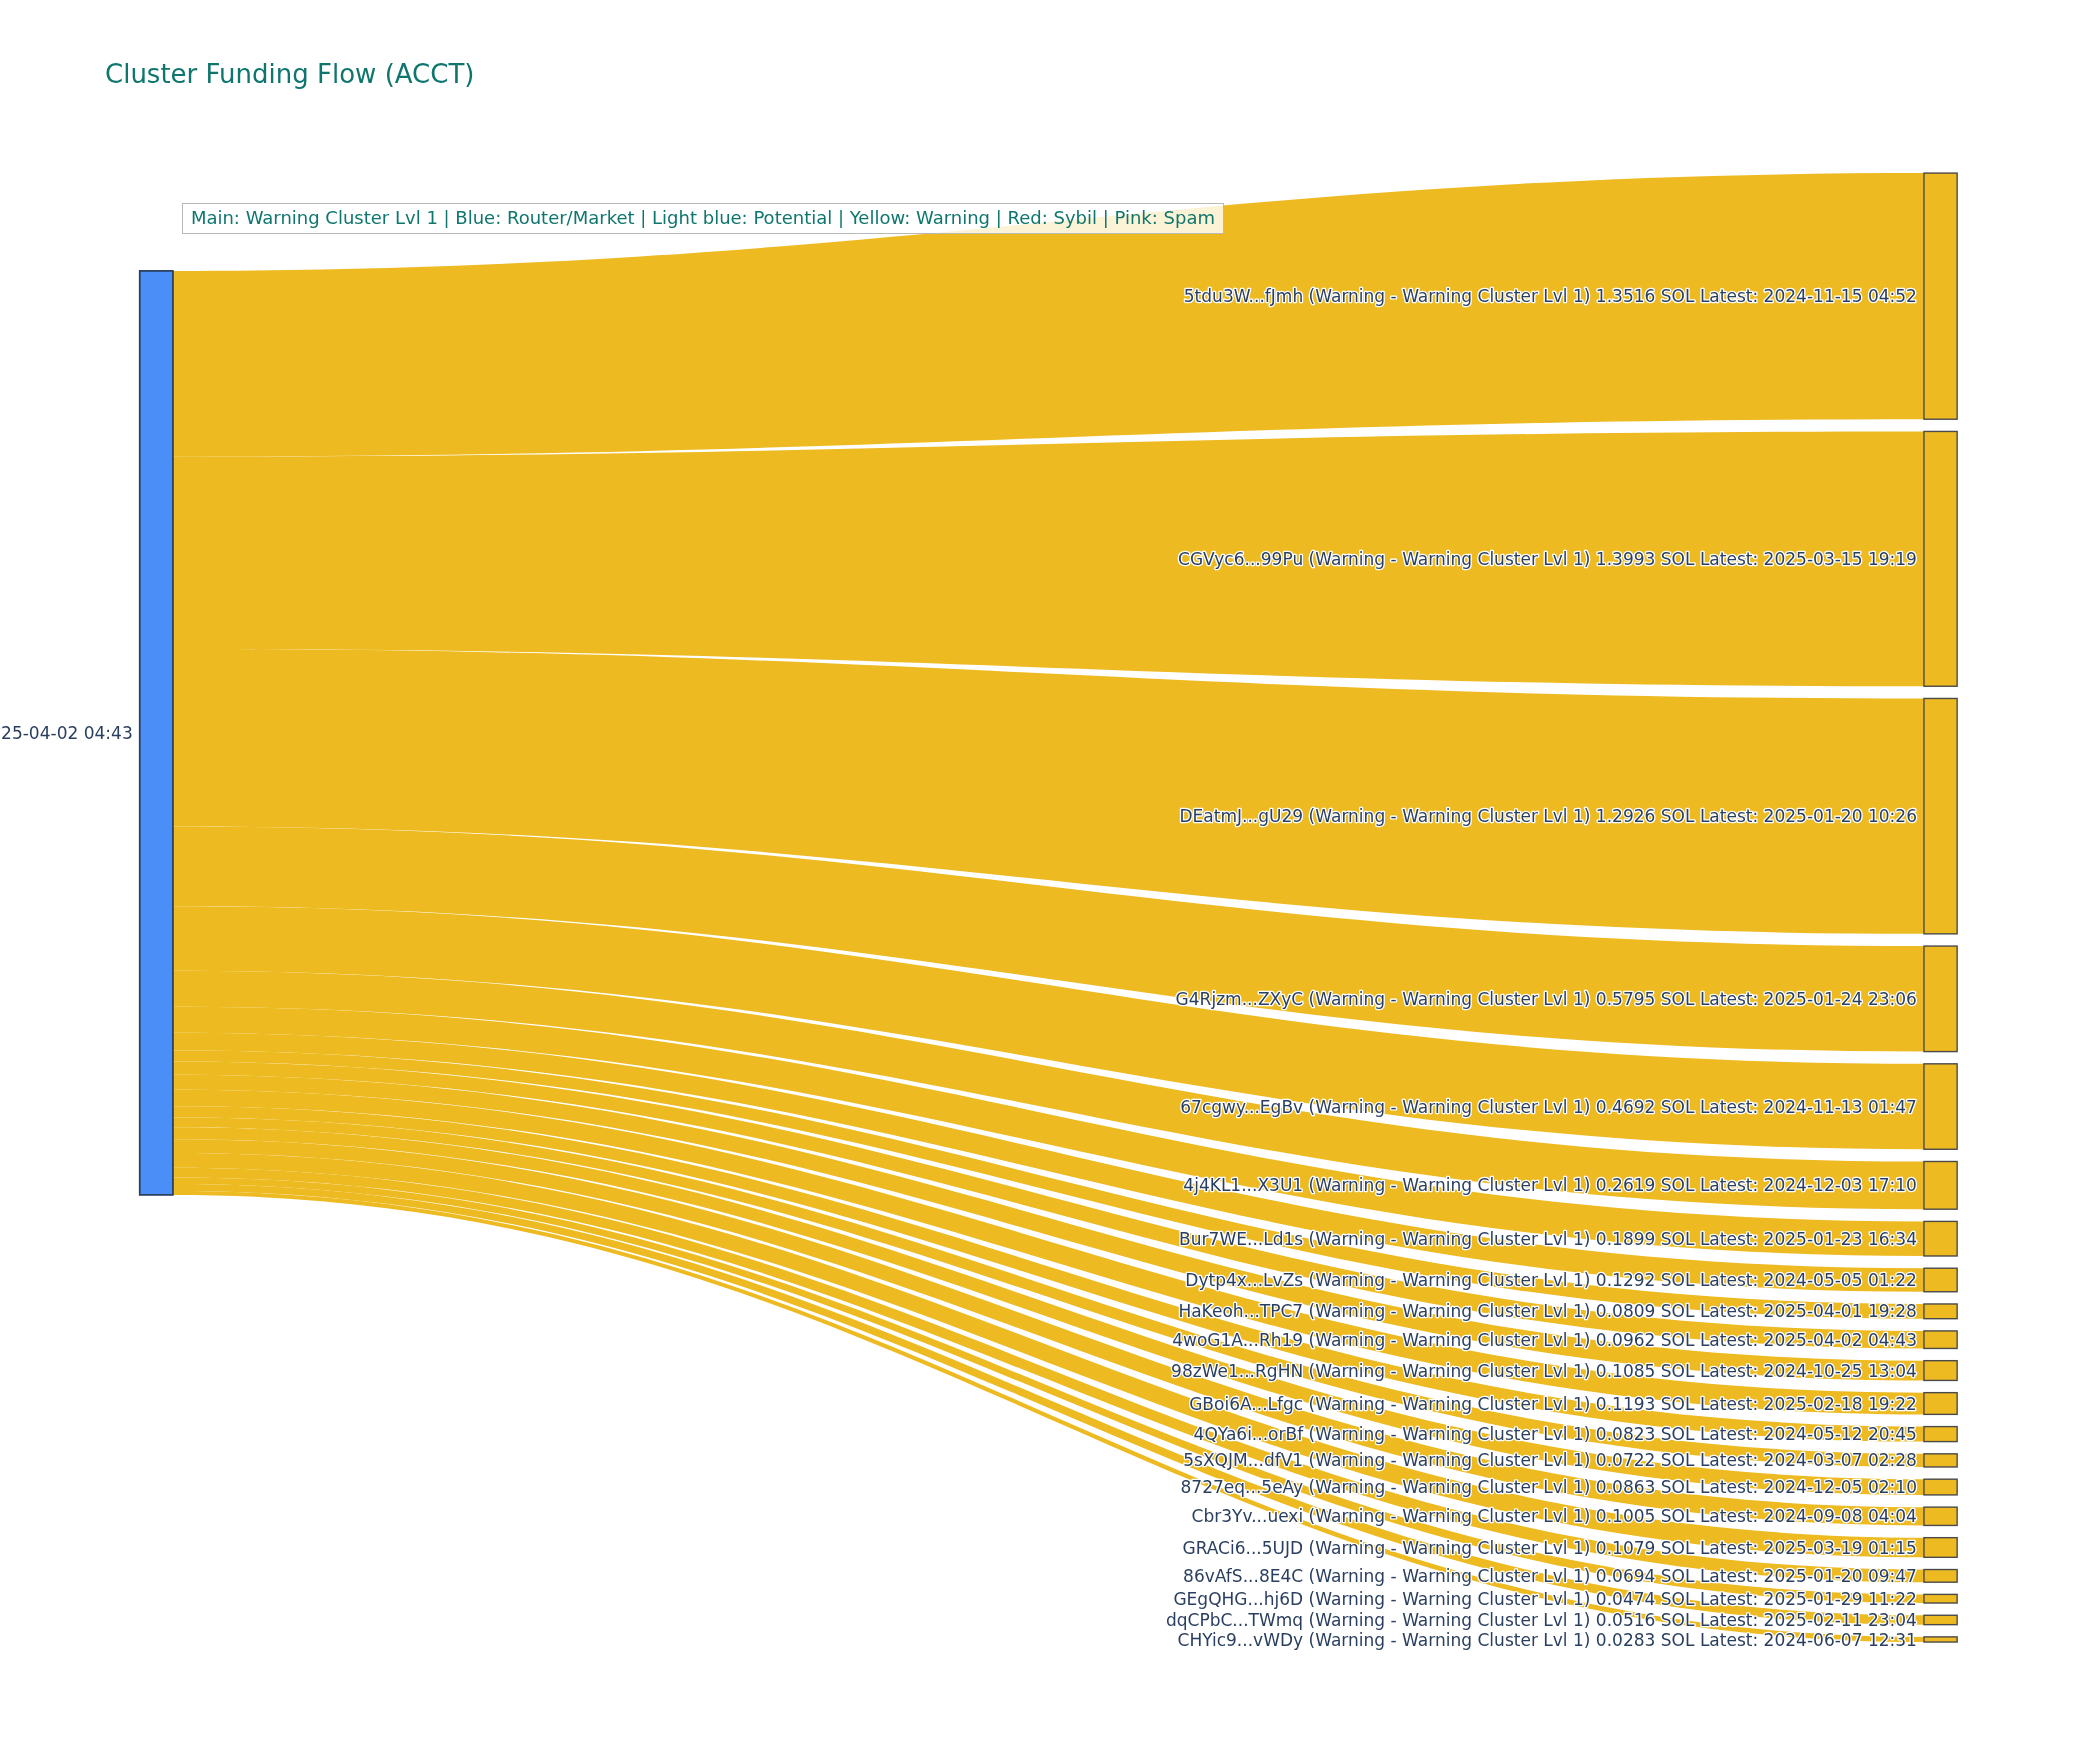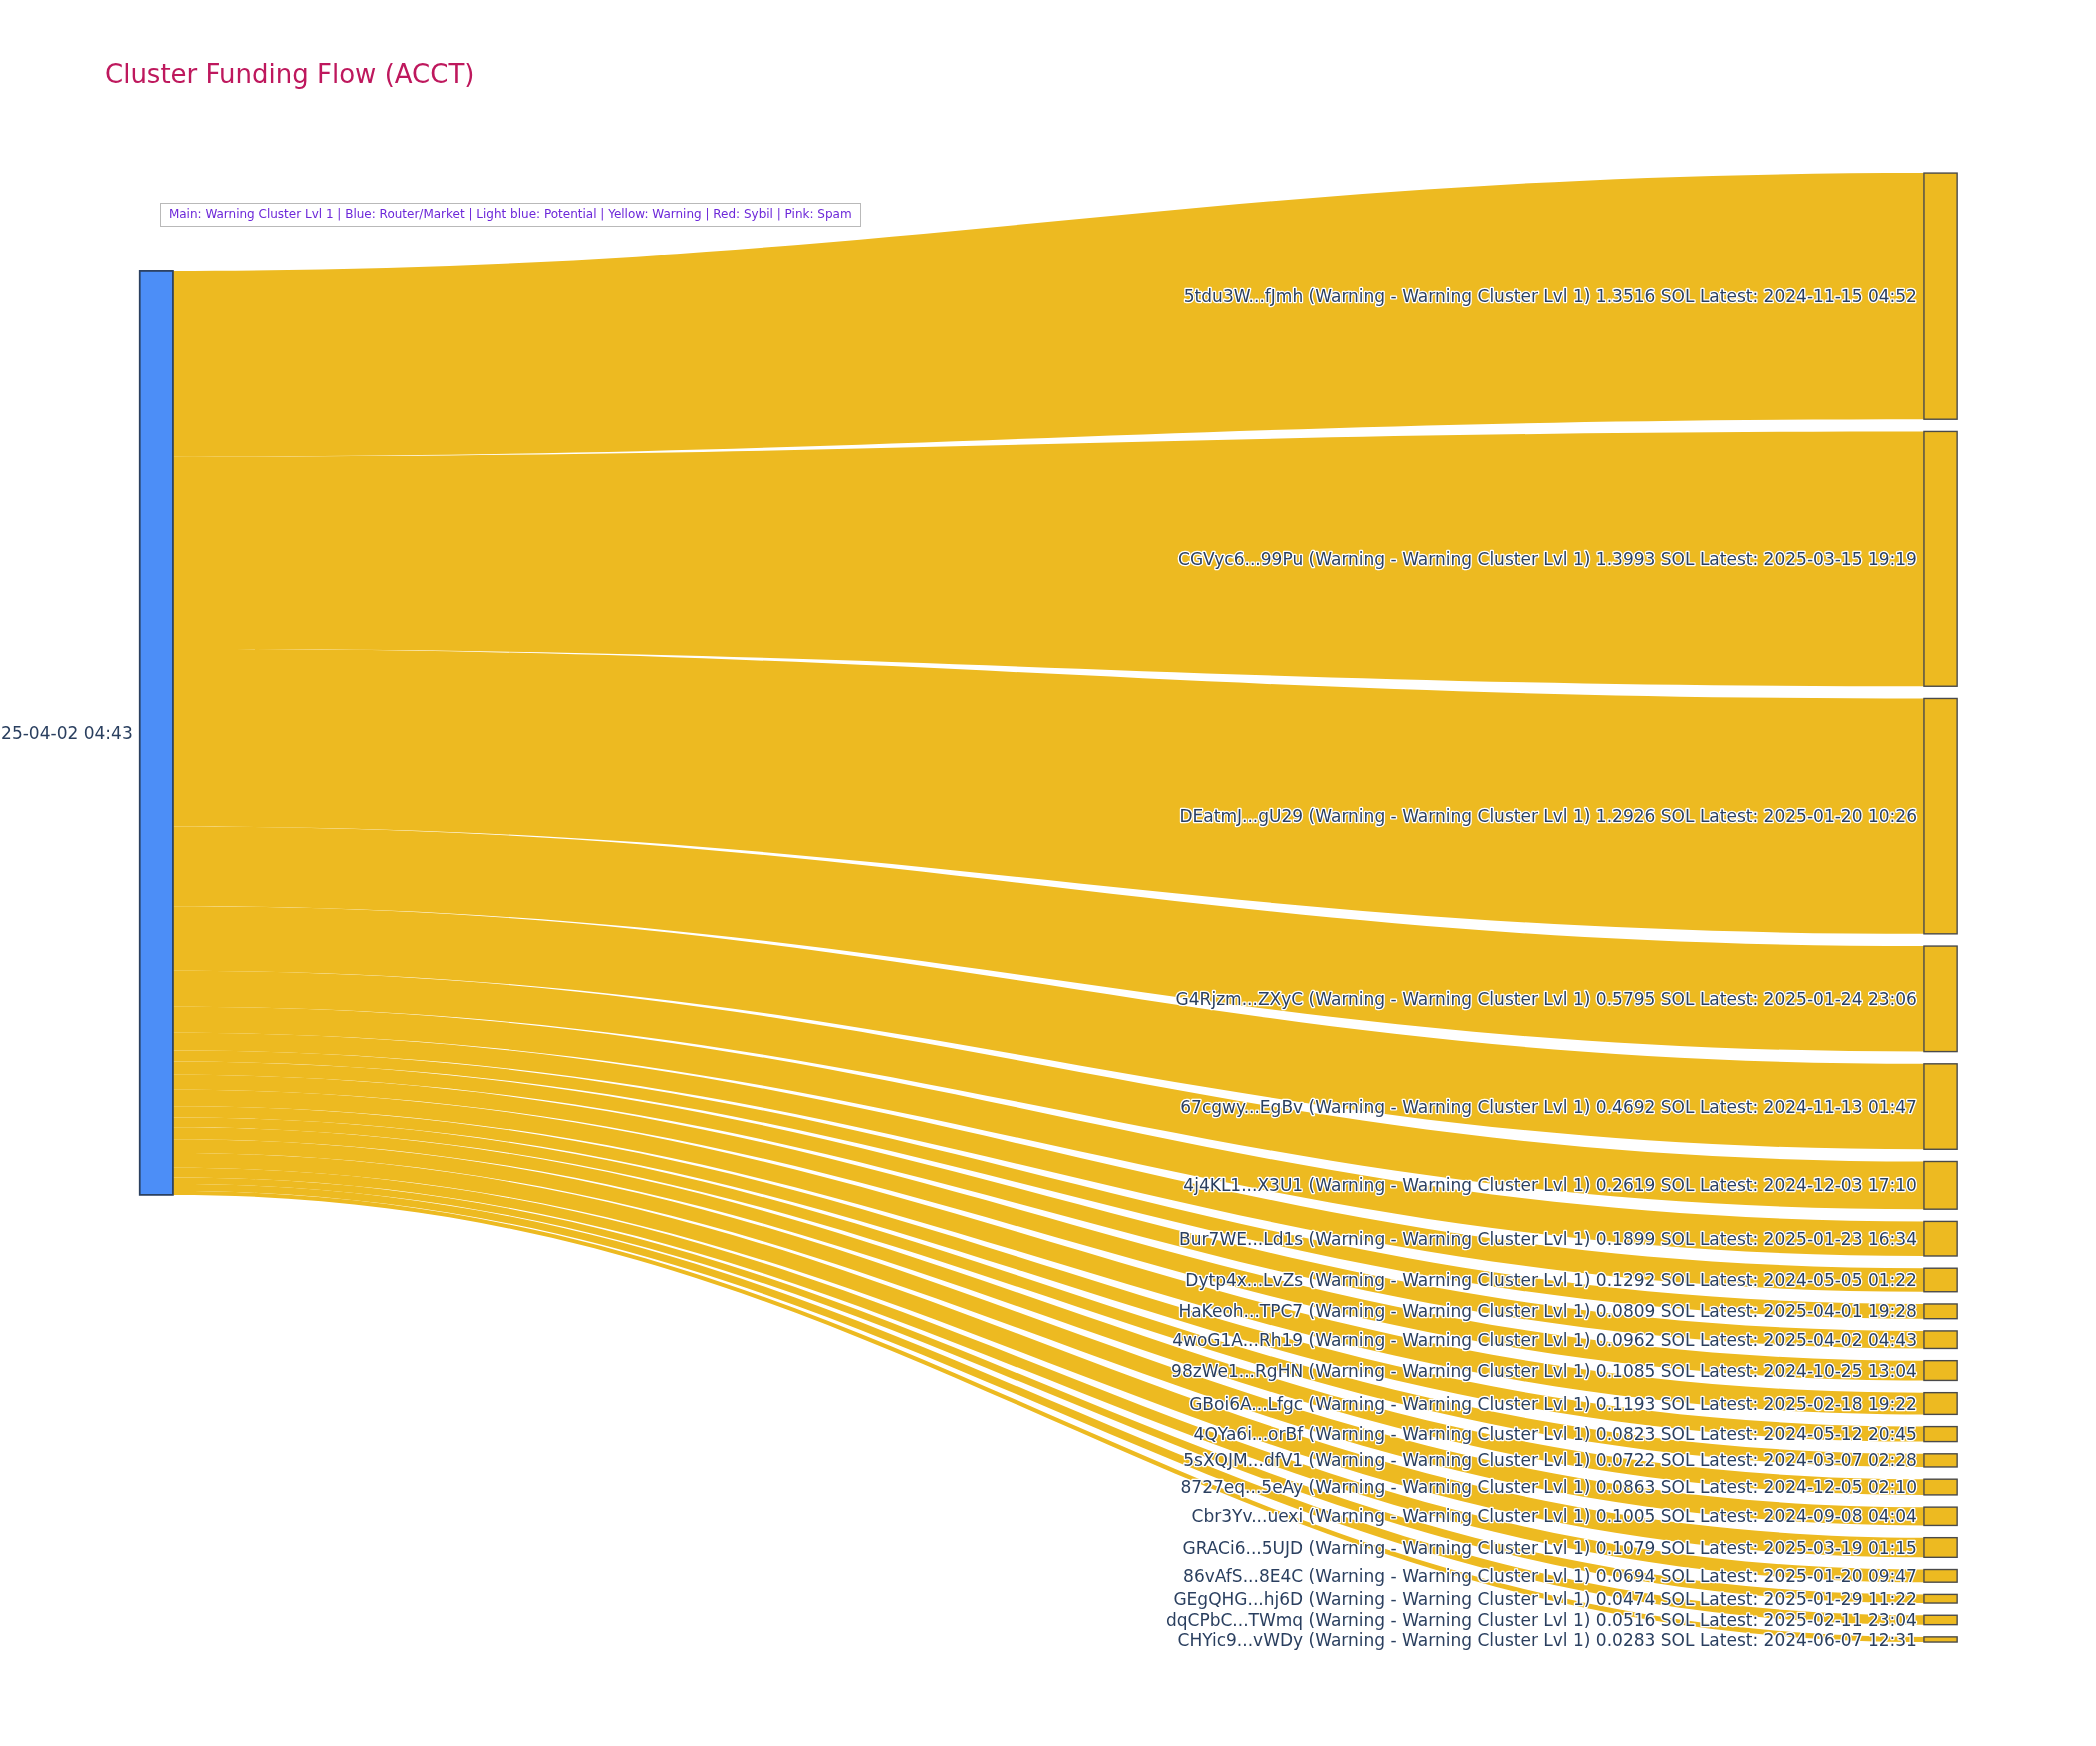--- a/index.html
+++ b/index.html
@@ -16,21 +16,21 @@
   #chart-root {
     position: relative;
     width: 2096px;
     height: 1747px;
   }
   #chart-title {
     position: absolute;
     left: 105px;
     top: 59px;
     font-size: 26px;
-    color: #be185d;
+    color: #0f766e;
     font-family: "DejaVu Sans", "Liberation Sans", sans-serif;
     white-space: nowrap;
   }
   #sankey-svg {
     position: absolute;
     left: 0;
     top: 0;
   }
   .link-path {
     fill-opacity: 1;
@@ -48,27 +48,27 @@
     font-family: "DejaVu Sans", "Liberation Sans", sans-serif;
     font-size: 19.5px;
     fill: #2a3f5f;
     paint-order: stroke fill;
     stroke: #ffffff;
     stroke-width: 3px;
     stroke-linejoin: round;
   }
   .annotation-box {
     position: absolute;
-    left: 160px;
+    left: 182px;
     top: 203px;
     background: rgba(255,255,255,0.82);
     border: 0.9px solid #b9b9b9;
     padding: 3.5px 7.9px 4.4px 7.9px;
-    font-size: 12px;
-    color: #6d28d9;
+    font-size: 18px;
+    color: #0f766e;
     font-family: "DejaVu Sans", "Liberation Sans", sans-serif;
     white-space: nowrap;
     line-height: 1.15;
   }
 </style>
 </head>
 <body>
 
 <div id="chart-root">
 

